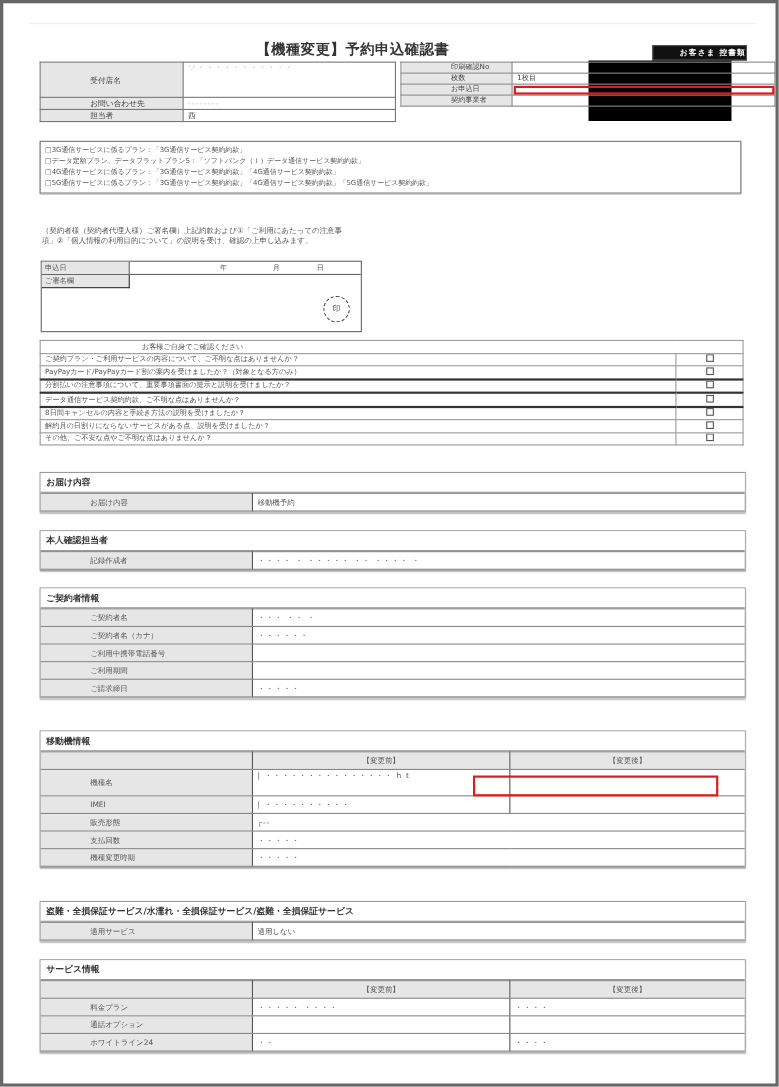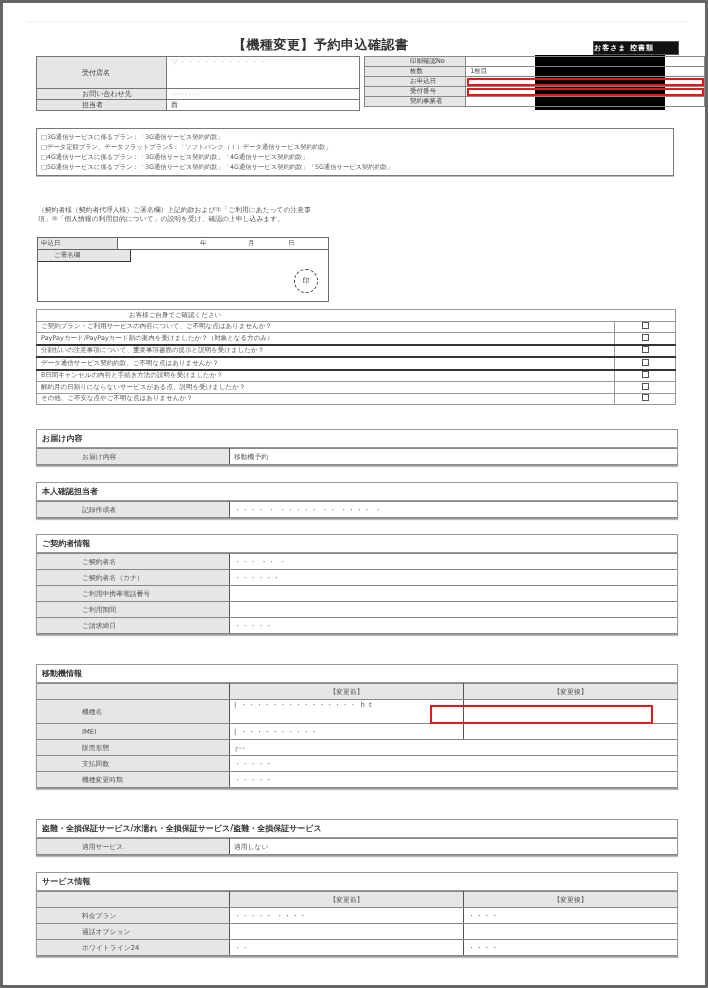--- a/index.html
+++ b/index.html
@@ -15,21 +15,21 @@
     border:3px solid #666; background:#fff;
   }
   .topline { position:absolute; left:24px; top:18px; width:660px; height:1px; background:#eee; }
   .abs { position:absolute; }
   .title {
     left:230px; top:33px; width:220px; font-size:13px; font-weight:bold; color:#333;
     letter-spacing:0.5px; white-space:nowrap;
   }
   .badge {
     left:590px; top:38px; width:84px; height:12px; background:#111; color:#fff;
-    font-size:7px; font-weight:bold; line-height:12px; text-align:left; letter-spacing:1px;
+    font-size:7px; font-weight:bold; line-height:12px; text-align:right; letter-spacing:1px;
     border:1px solid #555;
   }
   .blackbox { left:532px; top:52px; width:130px; height:55px; background:#000; }
   table { border-collapse:collapse; }
   td, th { border:1px solid #888; padding:0 4px; font-size:7px; color:#444; height:10px; white-space:nowrap; overflow:hidden; }
   .lbl { background:#e6e6e6;padding-left:45px; }
   .hdr-tbl { left:33px; top:53px; width:324px; }
   .hdr-tbl td { border:1px solid #777; }
   .info-tbl { left:361px; top:53px; }
   .info-tbl td { height:9px; font-size:6.5px; }
@@ -96,45 +96,41 @@
     </tr>
     <tr>
       <td class="lbl">枚数</td>
       <td style="">1枚目</td>
     </tr>
     <tr>
       <td class="lbl">お申込日</td>
       <td class="redbox"></td>
     </tr>
     <tr>
-      <td class="lbl">受付番号</td>
-      <td class="redbox"></td>
-    </tr>
-    <tr>
       <td class="lbl">契約事業者</td>
       <td style="width:240px"></td>
     </tr>
   </tbody>
     </table>
 
   <div class="abs plans">
     <div>□3G通信サービスに係るプラン：「3G通信サービス契約約款」</div>
     <div>□データ定額プラン、データフラットプランS：「ソフトバンク（Ｉ）データ通信サービス契約約款」</div>
     <div>□4G通信サービスに係るプラン：「3G通信サービス契約約款」「4G通信サービス契約約款」</div>
     <div>□5G通信サービスに係るプラン：「3G通信サービス契約約款」「4G通信サービス契約約款」「5G通信サービス契約約款」</div>
   </div>
 
   <div class="abs intro">（契約者様（契約者代理人様）ご署名欄）上記約款および①「ご利用にあたっての注意事項」②「個人情報の利用目的について」の説明を受け、確認の上申し込みます。</div>
   <div class="abs signbox">
     <div class="row1"></div>
     <div class="cell lbl" style="left:0;top:0;width:76px;height:11px;padding-left:3px;border-right:1px solid #666;line-height:11px">申込日</div>
     <div class="cell" style="left:162px;top:1px">年</div>
     <div class="cell" style="left:210px;top:1px">月</div>
     <div class="cell" style="left:250px;top:1px">日</div>
-    <div class="cell lbl" style="left:0;top:12px;width:76px;height:11px;padding-left:16px;border-right:1px solid #333;border-bottom:1px solid #333;line-height:11px">ご署名欄</div>
+    <div class="cell lbl" style="left:0;top:12px;width:76px;height:11px;padding-left:3px;border-right:1px solid #333;border-bottom:1px solid #333;line-height:11px">ご署名欄</div>
     <div class="stamp">印</div>
   </div>
 
   <table class="abs confirm">
     <tbody>
         <tr>
       <td colspan="2" style="padding-left:92px">お客様ご自身でご確認ください</td>
     </tr>
     <tr>
       <td>ご契約プラン・ご利用サービスの内容について、ご不明な点はありませんか？</td>

